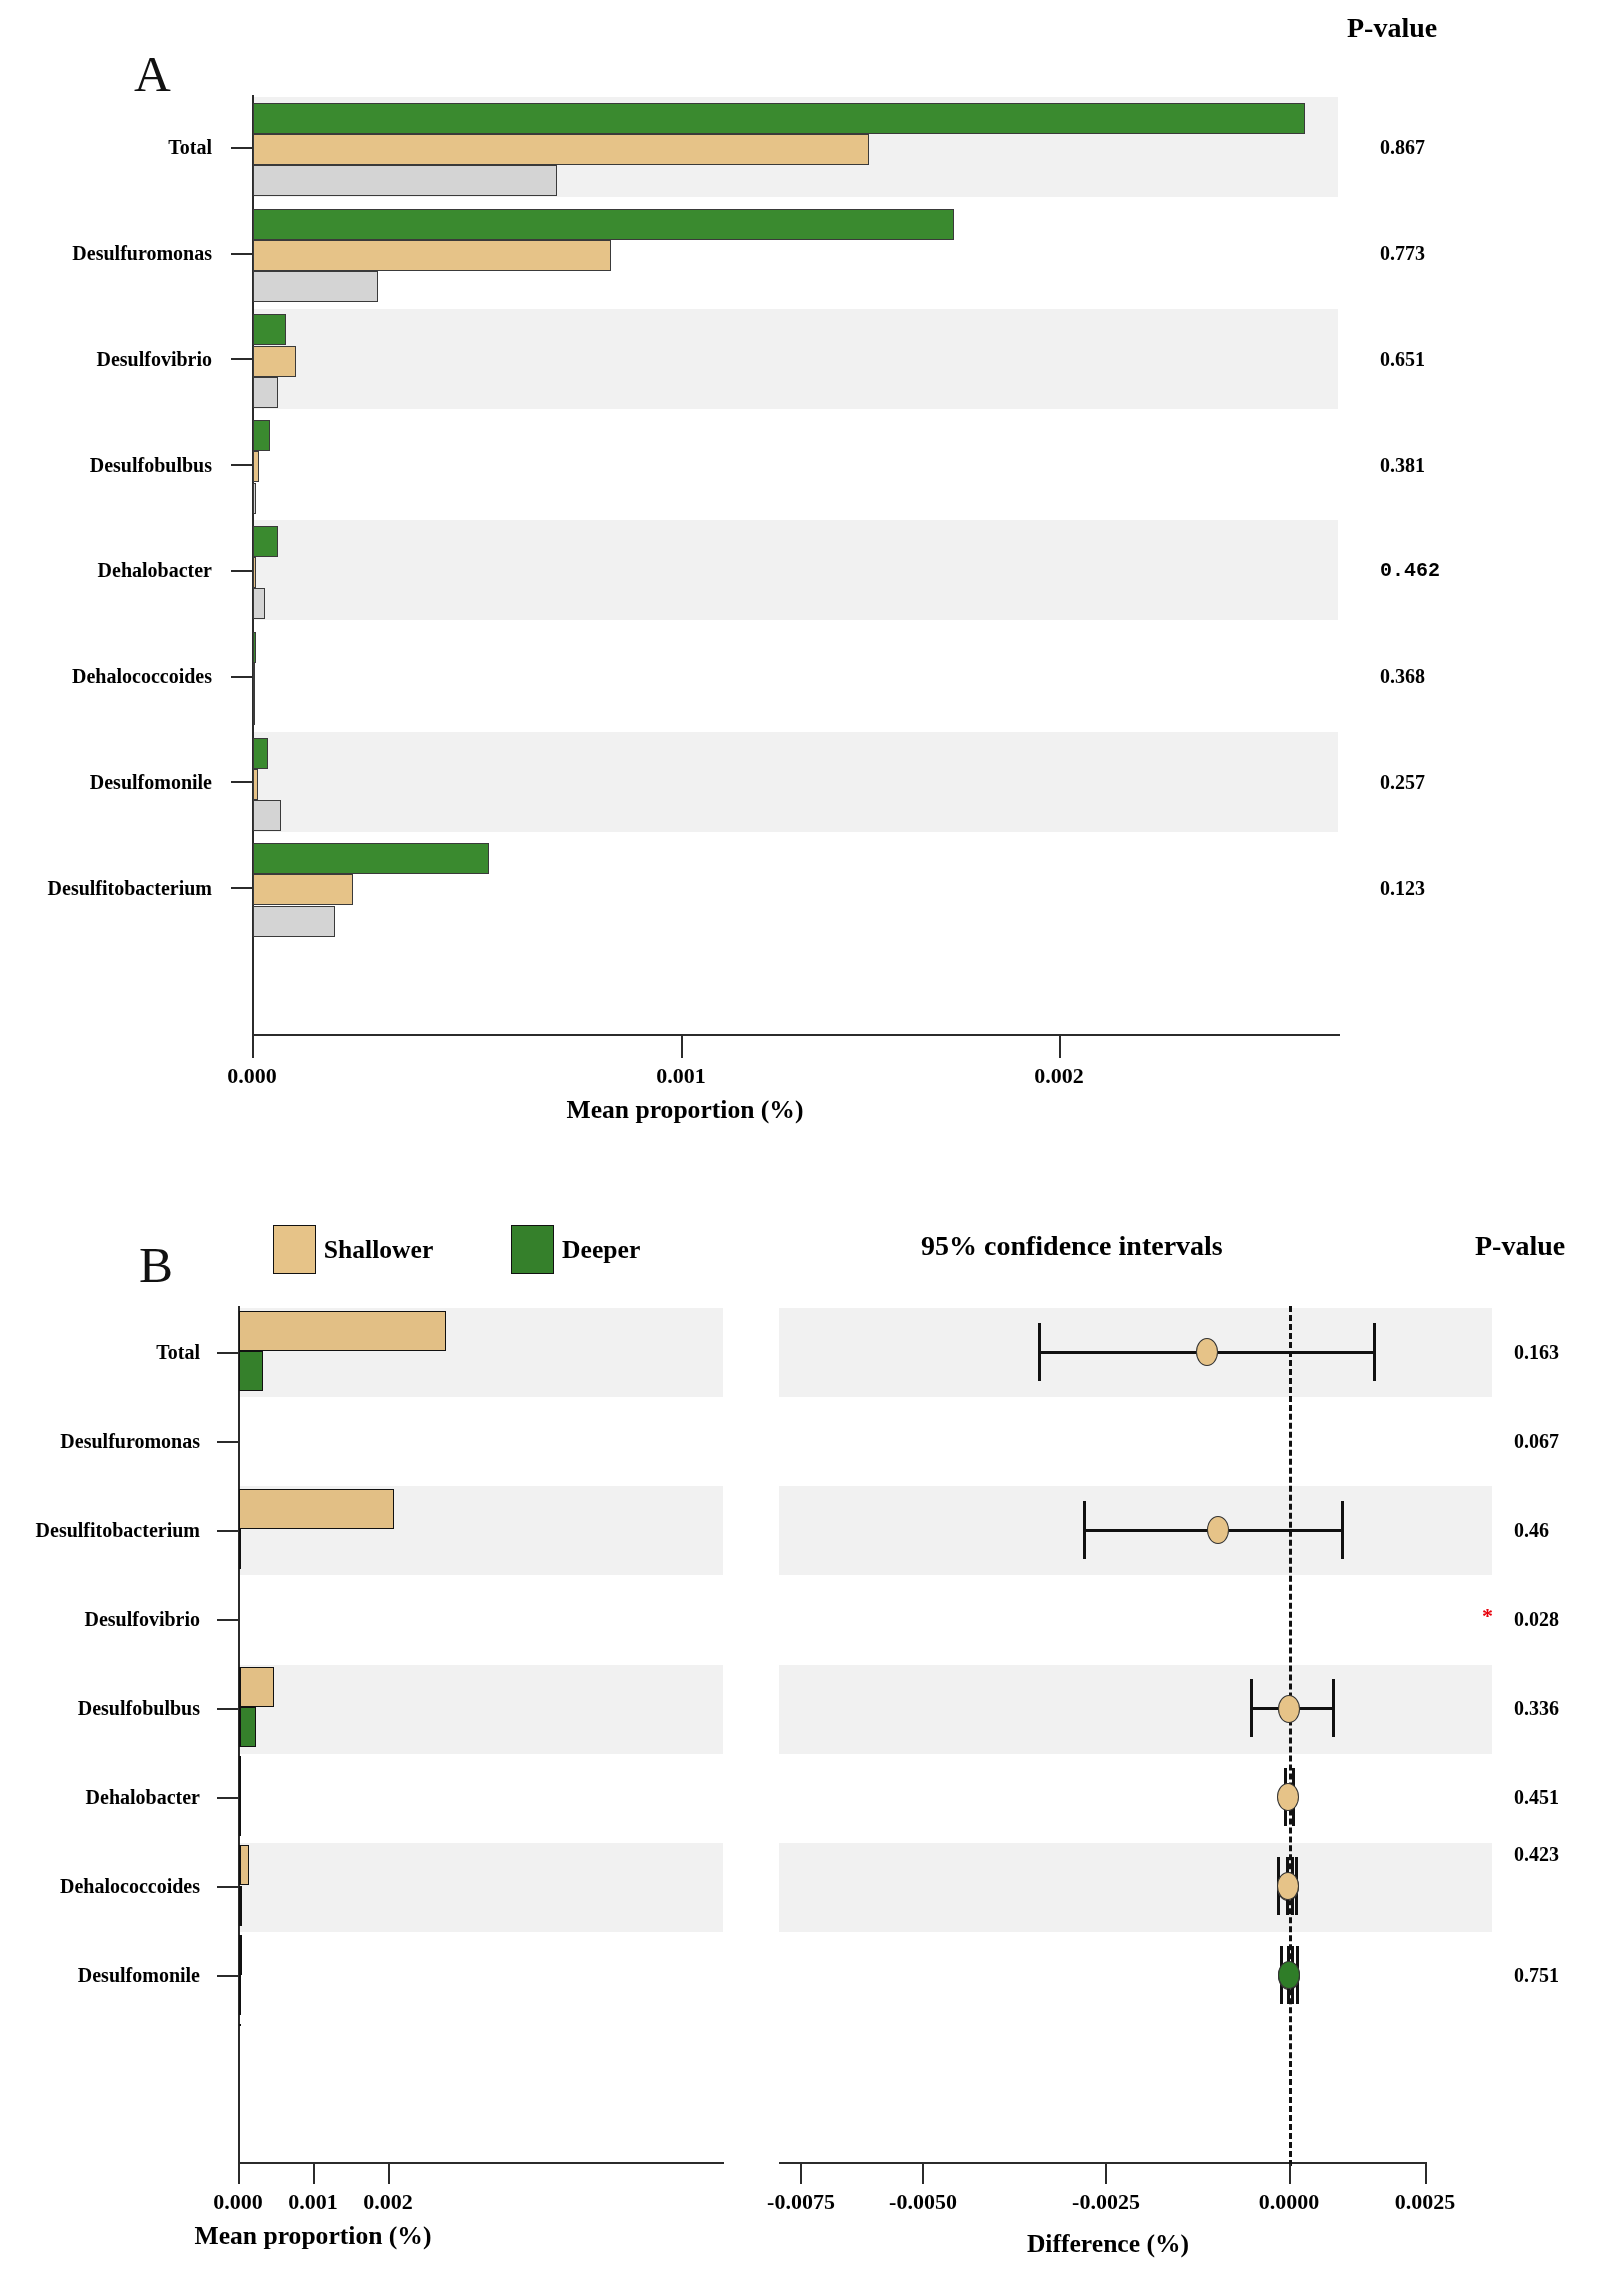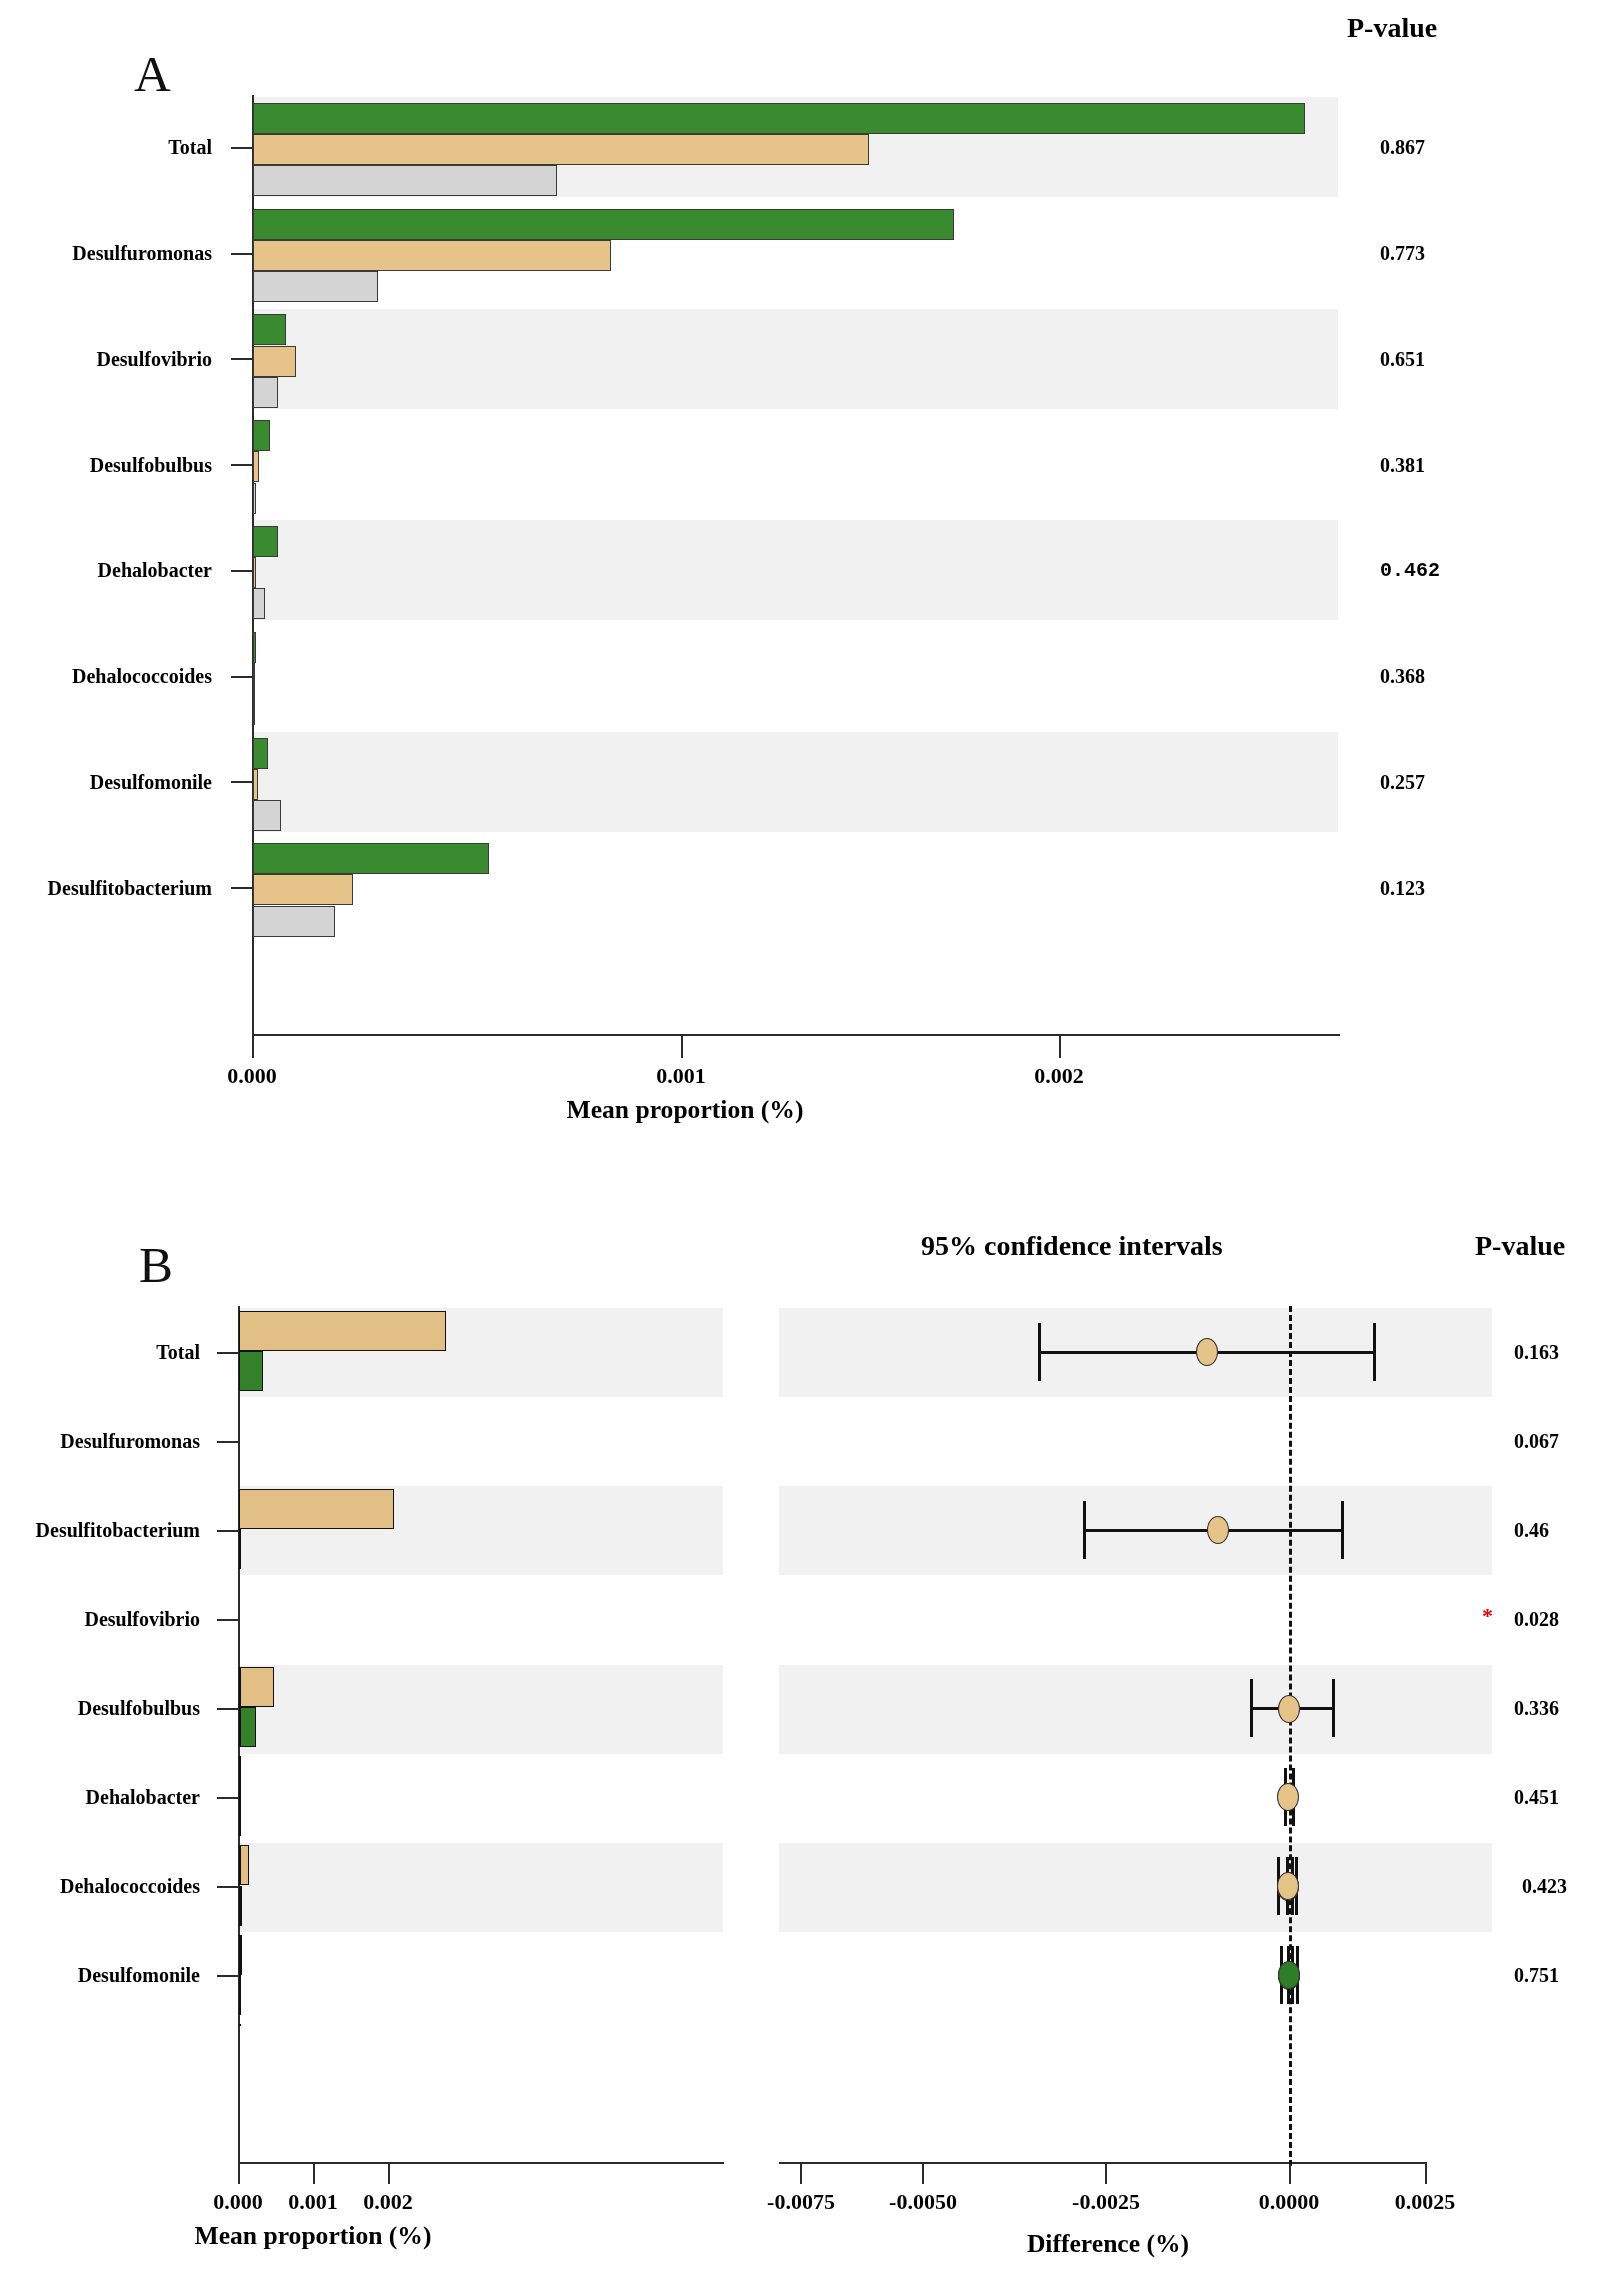--- a/index.html
+++ b/index.html
@@ -122,20 +122,30 @@
   <div class="pval" style="left:1380px;top:348px;">0.651</div>
   <div class="pval" style="left:1380px;top:454px;">0.381</div>
   <div class="pval" style="left:1380px;top:559px;font-family:Liberation Mono, monospace;">0.462</div>
   <div class="pval" style="left:1380px;top:665px;">0.368</div>
   <div class="pval" style="left:1380px;top:771px;">0.257</div>
   <div class="pval" style="left:1380px;top:877px;">0.123</div>
 </div>
 
 <div class="panel" style="top:1197px;height:1099px;">
 
+  <div class="legend" style="left:273px;top:28px;">
+    <div class="legend-item">
+      <span class="swatch" style="width:43px;height:49px;background:#e6c388;border-color:#111;"></span>
+      <span class="legend-text">Shallower</span>
+    </div>
+    <div class="legend-item" style="margin-left:78px;">
+      <span class="swatch" style="width:43px;height:49px;background:#35802b;border-color:#111;"></span>
+      <span class="legend-text">Deeper</span>
+    </div>
+  </div>
 
   <div class="hdr" style="left:921px;top:33px;">95% confidence intervals</div>
   <div class="hdr" style="left:1475px;top:33px;">P-value</div>
 
   <div class="plotlabel" style="left:139px;top:39px;">B</div>
 
   <div class="rowband" style="left:239px;top:111px;width:484px;height:89px;"></div>
   <div class="rowband" style="left:239px;top:289px;width:484px;height:89px;"></div>
   <div class="rowband" style="left:239px;top:468px;width:484px;height:89px;"></div>
   <div class="rowband" style="left:239px;top:646px;width:484px;height:89px;"></div>
@@ -246,21 +256,21 @@
   <div class="xtick-label" style="left:1358px;top:992px;width:134px;">0.0025</div>
   <div class="axis-title" style="left:941px;top:1024px;width:334px;margin-top:8px;">Difference (%)</div>
 
   <div class="pval" style="left:1514px;top:144px;">0.163</div>
   <div class="pval" style="left:1514px;top:233px;">0.067</div>
   <div class="pval" style="left:1514px;top:322px;">0.46</div>
   <div class="star" style="left:1482px;top:406px;">*</div>
   <div class="pval" style="left:1514px;top:411px;">0.028</div>
   <div class="pval" style="left:1514px;top:500px;">0.336</div>
   <div class="pval" style="left:1514px;top:589px;">0.451</div>
-  <div class="pval" style="left:1514px;top:678px;margin-left:8px;">0.423</div>
+  <div class="pval" style="left:1514px;top:646px;">0.423</div>
   <div class="pval" style="left:1514px;top:767px;">0.751</div>
 </div>
 
 <div id="dyn-layer" style="position:absolute;left:0;top:1197px;width:1621px;height:1099px;">
     <div class="bar b2t" style="position: absolute; left: 239px; top: 470px; width: 1.7px; height: 40px;"></div>
     <div class="bar b2g" style="position: absolute; left: 239px; top: 510px; width: 1.7px; height: 40px;"></div>
     <div class="bar b2t" style="position: absolute; left: 239px; top: 559px; width: 1.7px; height: 40px;"></div>
     <div class="bar b2g" style="position: absolute; left: 239px; top: 599px; width: 1.7px; height: 40px;"></div>
     <div class="bar b2t" style="position: absolute; left: 239px; top: 648px; width: 1.7px; height: 40px;"></div>
     <div class="bar b2g" style="position: absolute; left: 239px; top: 689px; width: 1.7px; height: 40px;"></div>

